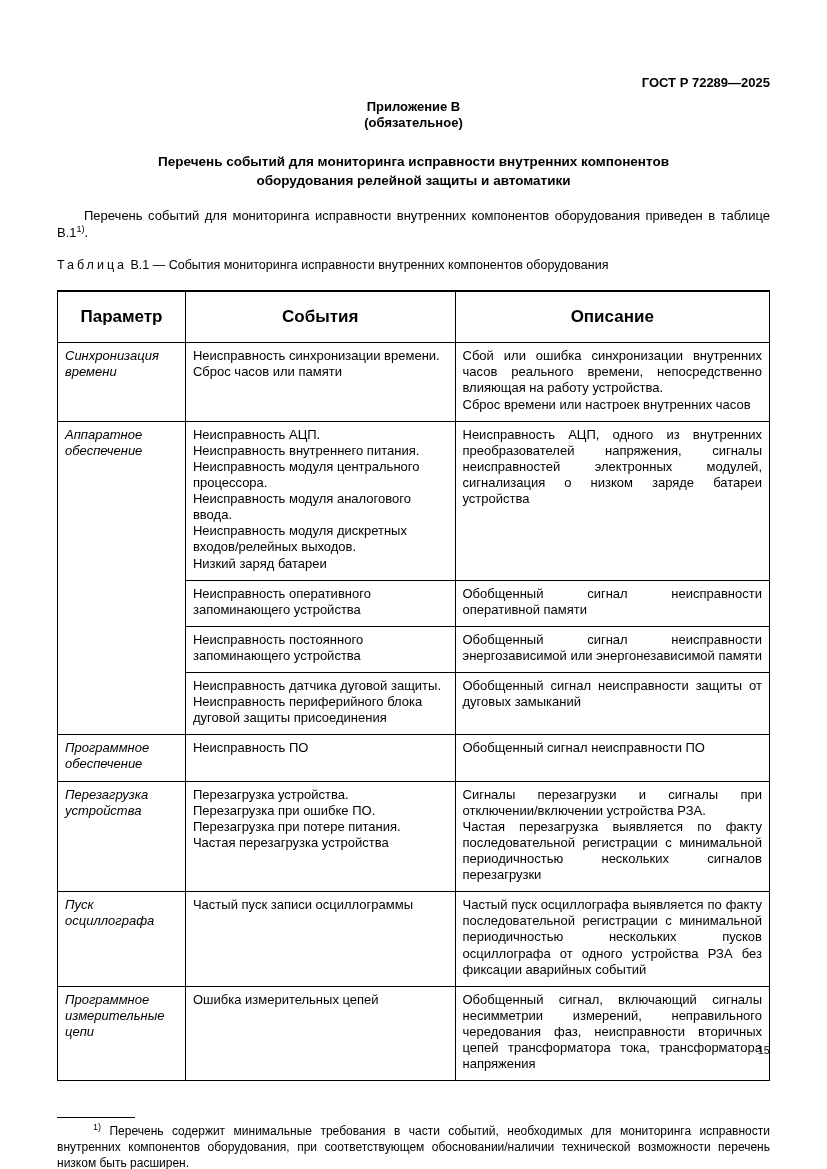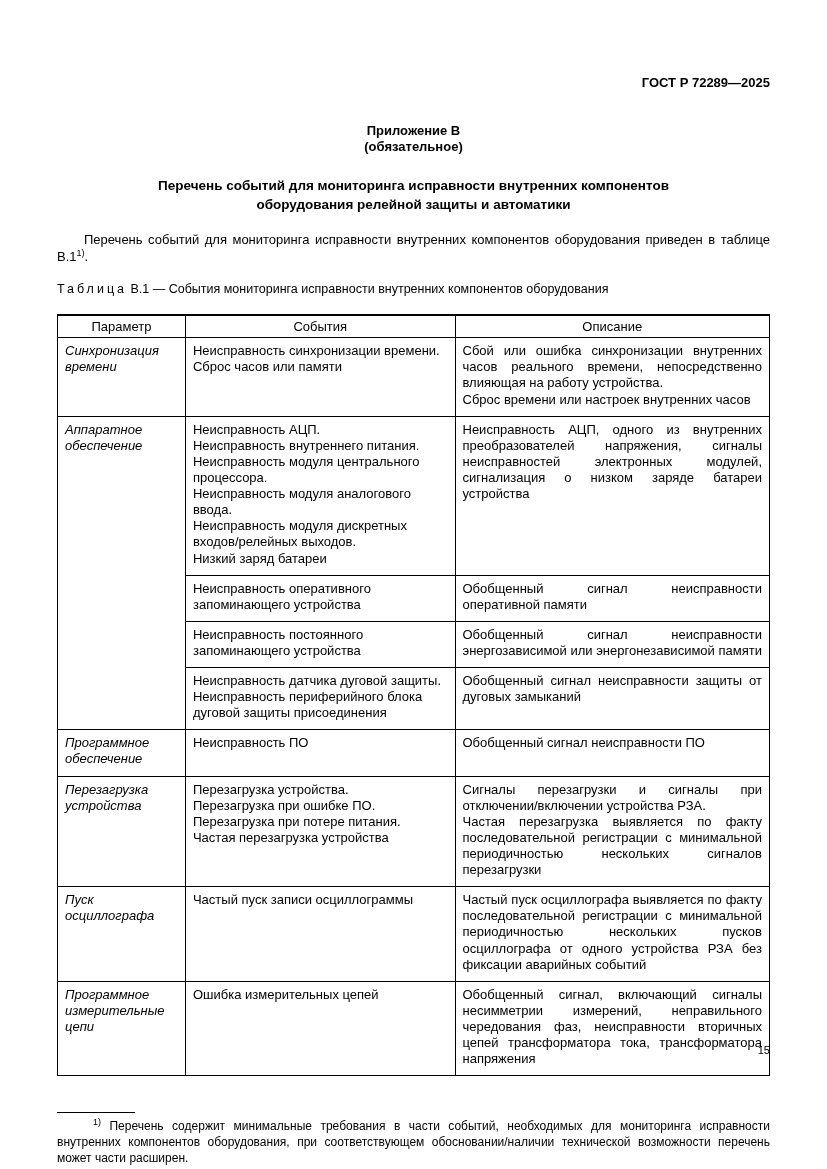--- a/index.html
+++ b/index.html
@@ -15,21 +15,21 @@
     padding: 75px 57px 0 57px;
     overflow: hidden;
   }
   .doc-header {
     text-align: right;
     font-weight: bold;
     font-size: 13px;
     line-height: 1.2;
   }
   .appendix {
-    margin-top: 32px;
+    margin-top: 8px;
     text-align: center;
     font-weight: bold;
     font-size: 13px;
     line-height: 1.25;
   }
   .section-title {
     margin-top: 22px;
     text-align: center;
     font-weight: bold;
     font-size: 13.5px;
@@ -59,23 +59,23 @@
     border-collapse: collapse;
     border: 1px solid #000;
     border-top: 2px solid #000;
     font-size: 13px;
   }
   table.gost-table col.c1 { width: 128px; }
   table.gost-table col.c2 { width: 270px; }
   table.gost-table col.c3 { width: 315px; }
   table.gost-table th {
     border: 1px solid #000;
-    font-weight: normal;
-    font-size: 13px;
-    padding: 3px 4px;
+    font-weight: bold;
+    font-size: 17px;
+    padding: 15px 4px;
     text-align: center;
     vertical-align: middle;
   }
   table.gost-table td {
     border: 1px solid #000;
     vertical-align: top;
     padding: 5px 7px 8px 7px;
     line-height: 1.24;
   }
   td.param { padding-right: 4px; font-style: italic; }
@@ -188,18 +188,18 @@
       <tr>
         <td class="param">Программное измерительные цепи</td>
         <td class="events">Ошибка измерительных цепей</td>
         <td class="desc">Обобщенный сигнал, включающий сигналы несимметрии измерений, неправильного чередования фаз, неисправности вторичных цепей трансформатора тока, трансформатора напряжения</td>
       </tr>
     </tbody>
   </table>
 
   <div class="footnote-area">
     <div class="footnote-rule"></div>
-    <p class="footnote"><sup class="fn-ref">1)</sup><span> Перечень содержит минимальные требования в части событий, необходимых для мониторинга исправности внутренних компонентов оборудования, при соответствующем обосновании/наличии технической возможности перечень может части расширен.</span></p>
+    <p class="footnote"><sup class="fn-ref">1)</sup><span> Перечень содержит минимальные требования в части событий, необходимых для мониторинга исправности внутренних компонентов оборудования, при соответствующем обосновании/наличии технической возможности перечень низком быть расширен.</span></p>
   </div>
 
   <div class="page-number">15</div>
 
 </div>
 
 </body></html>

